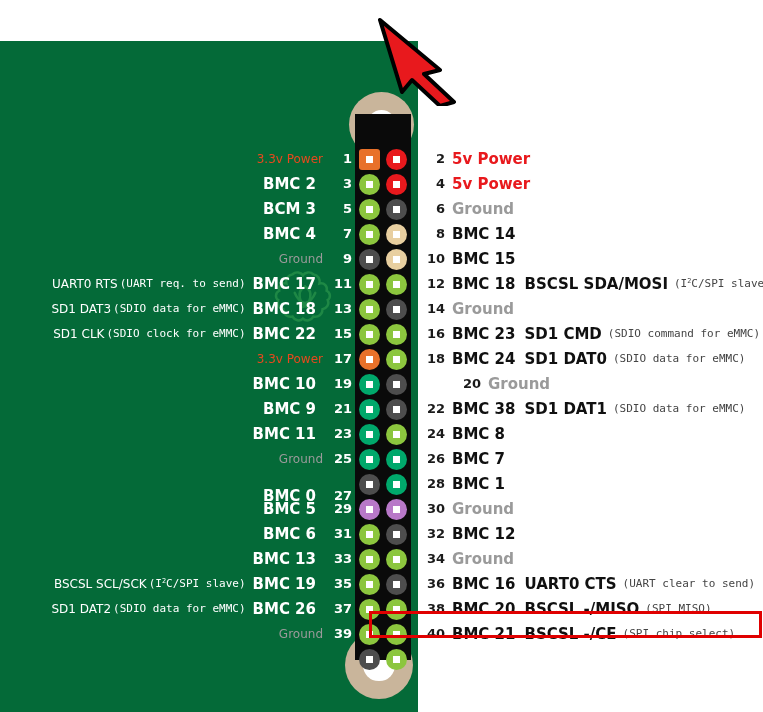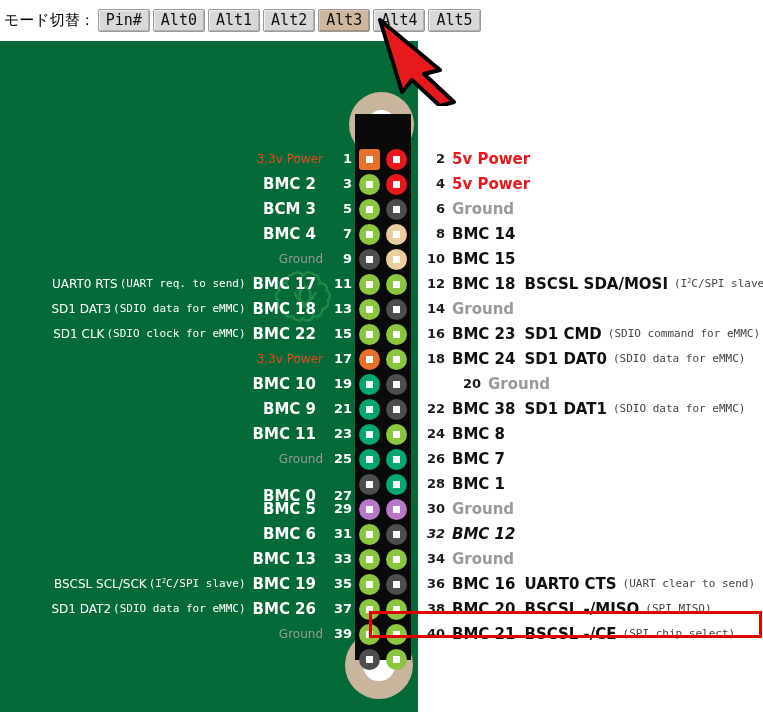--- a/index.html
+++ b/index.html
@@ -153,32 +153,20 @@
   #arrow-cursor {
     position: absolute; left: 378px; top: 14px;
     width: 132px; height: 92px; pointer-events: none;
   }
 </style>
 </head>
 <body>
 
 <div id="root">
 
-  <div id="toolbar">
-    <span id="toolbar-label">モード切替：</span>
-    <div id="mode-buttons">
-        <div class="mode-btn">Pin#</div>
-        <div class="mode-btn">Alt0</div>
-        <div class="mode-btn">Alt1</div>
-        <div class="mode-btn">Alt2</div>
-        <div class="mode-btn active">Alt3</div>
-        <div class="mode-btn">Alt4</div>
-        <div class="mode-btn">Alt5</div>
-      </div>
-  </div>
 
   <div id="board">
 
     <svg id="raspberry-watermark" viewBox="0 0 64 64" aria-hidden="true">
       <g fill="none" stroke="#2f9b4e" stroke-width="2.4" stroke-linecap="round">
         <path d="M20 8c-5 1-7 5-6 9 -5-1-8 3-7 7 -4 2-4 7-1 9 -2 4 1 8 5 9 0 5 4 8 9 7 2 4 7 5 10 2 3 3 8 2 10-2 5 1 9-2 9-7 4-1 7-5 5-9 3-2 3-7-1-9 1-4-2-8-7-7 1-4-1-8-6-9 -3-3-8-2-10 1 -2-3-7-4-10-1z"></path>
         <path d="M32 20c-4 2-6 6-5 11 1 5 4 8 8 9"></path>
         <path d="M32 20c4 2 6 6 5 11 -1 5-4 8-8 9"></path>
         <path d="M22 26c2 5 6 9 10 10"></path>
         <path d="M42 26c-2 5-6 9-10 10"></path>
@@ -431,21 +419,21 @@
         <span class="r-name ">BMC 7</span>
       </div>
       <div class="row" style="top: 471px;">
         <span class="r-pinnum">28</span>
         <span class="r-name ">BMC 1</span>
       </div>
       <div class="row" style="top: 496px;">
         <span class="r-pinnum">30</span>
         <span class="r-name gnd">Ground</span>
       </div>
-      <div class="row" style="top: 521px; font-style: italic;">
+      <div class="row" style="top: 521px;">
         <span class="r-pinnum">32</span>
         <span class="r-name ">BMC 12</span>
       </div>
       <div class="row" style="top: 546px;">
         <span class="r-pinnum">34</span>
         <span class="r-name gnd">Ground</span>
       </div>
       <div class="row" style="top: 571px;">
         <span class="r-pinnum">36</span>
         <span class="r-name ">BMC 16</span>

